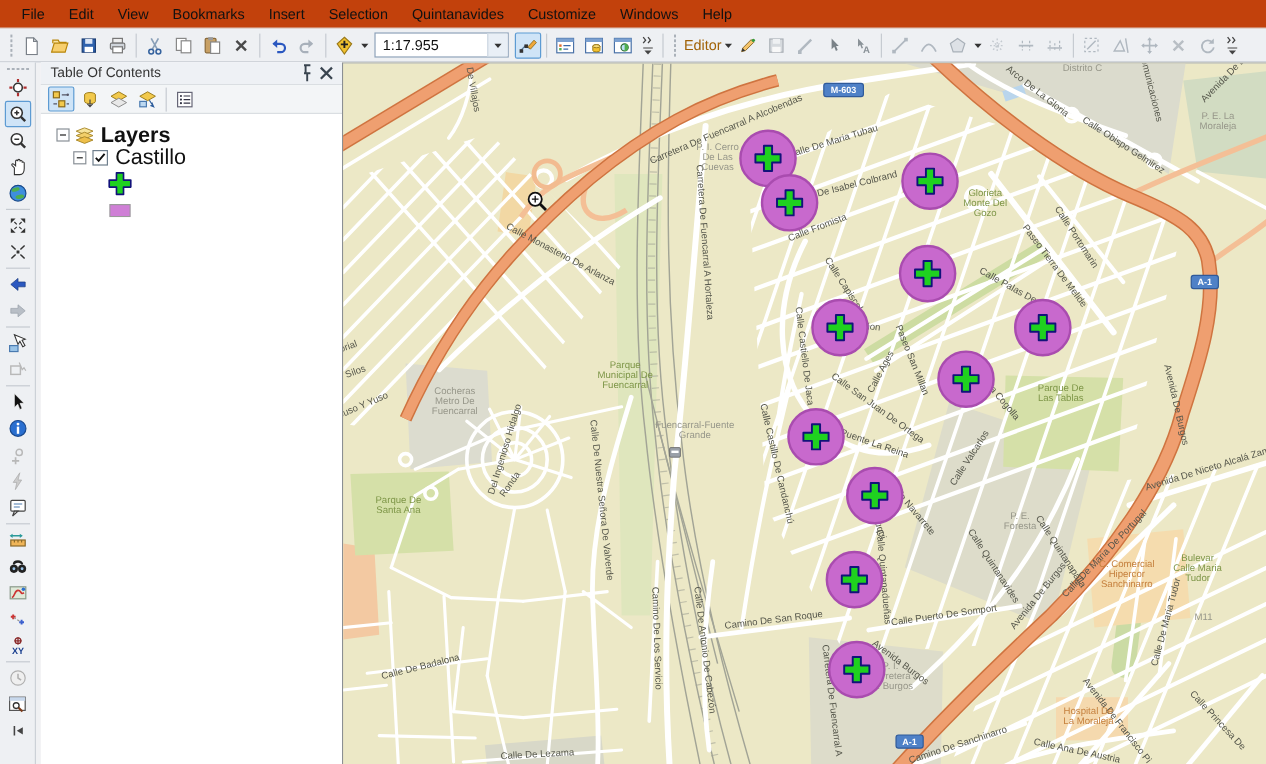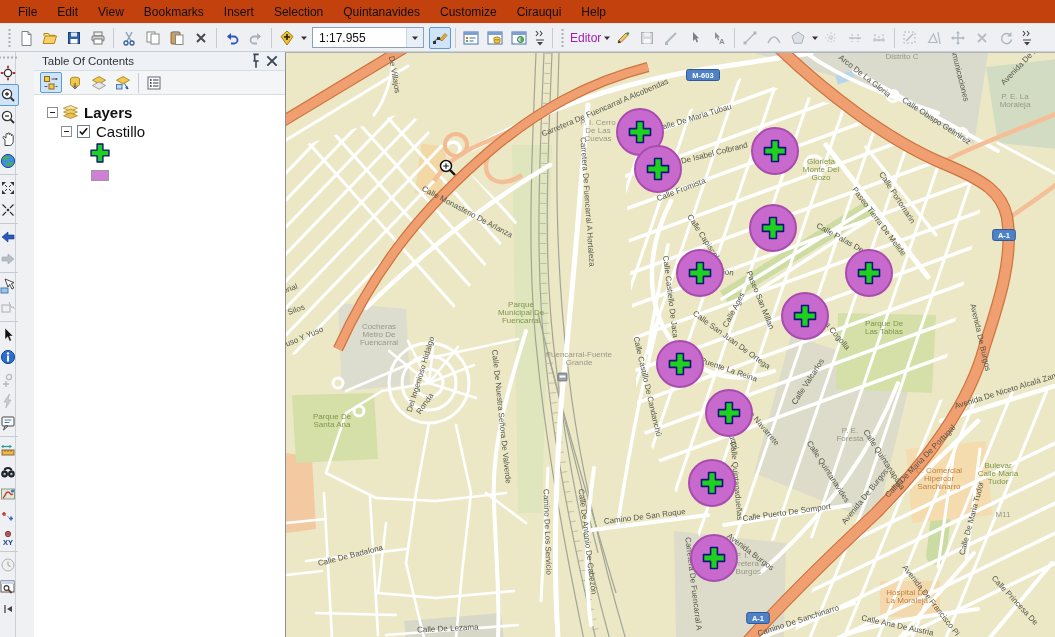--- a/index.html
+++ b/index.html
@@ -15,38 +15,38 @@
   .tbtn svg{width:16px;height:16px}
   .tbtn.sel{background:#cfe4f7;border-color:#5d9bd3}
   .vsep{width:1px;height:20px;background:#c6cbd1;margin:0 3px}
   .grip{width:5px;height:20px;margin:0 2px 0 4px;
         background-image:radial-gradient(circle,#aab1b9 34%,transparent 36%);background-size:5px 4px;background-repeat:repeat-y}
   .mini-caret{width:9px;height:22px;display:flex;align-items:center;justify-content:center}
   .combo{width:112px;height:21px;background:#fff;border:1px solid #8ca0b8;display:flex;align-items:center;
          justify-content:space-between;margin:0 4px;font-size:12px}
   .combo .val{padding-left:6px}
   .combo .arrow{width:17px;height:19px;display:flex;align-items:center;justify-content:center;background:#e9eff6;border-left:1px solid #ccd6e2}
-  .editor-label{padding:0 1px 0 3px;color:#a21caf}
+  .editor-label{padding:0 1px 0 3px;color:#a16207}
   .overflow-btn{width:14px;height:22px;display:flex;flex-direction:column;align-items:center;justify-content:center;margin:0 2px}
   
-  .toolcol{position:absolute;left:0;top:52px;width:16px;height:585px;background:#eef0f3;border-right:1px solid #ccd1d7;
+  .toolcol{position:absolute;left:0;top:52px;width:30px;height:585px;background:#eef0f3;border-right:1px solid #ccd1d7;
            display:flex;flex-direction:column;align-items:center;padding-top:3px}
   .toolcol .hgrip{width:20px;height:5px;margin-bottom:2px;
         background-image:radial-gradient(circle,#aab1b9 34%,transparent 36%);background-size:4px 5px;background-repeat:repeat-x}
   .hsep{height:1px;width:20px;background:#c6cbd1;margin:2px 0}
   .toolcol .tbtn{margin:0}
   .expandbtn{margin-top:auto;margin-bottom:3px}
   
   .toc{position:absolute;left:34px;top:52px;width:251px;height:585px;background:#fff;display:flex;flex-direction:column}
   .toc-header{height:19px;background:#eef1f5;display:flex;align-items:center;padding:0 5px 0 8px;font-size:11.5px;color:#333;border-bottom:1px solid #dadee2;flex:none}
   .toc-header .t{flex:1}
   .hbtn{width:16px;height:15px;display:flex;align-items:center;justify-content:center}
   .toc-tools{height:24px;background:#f3f5f7;display:flex;align-items:center;border-bottom:1px solid #dadee2;padding-left:5px;flex:none}
   .toc-tools .tbtn{width:21px;height:21px}
-  .tree{padding:8px 0 0 0;font-size:15px}
+  .tree{padding:8px 0 0 0;font-size:18px}
   .trow{display:flex;align-items:center;height:19px}
   .sym-row{display:flex;align-items:center;height:23px}
   .expander{width:11px;height:11px;min-width:11px;border:1px solid #899097;background:#fff;position:relative}
   .expander i{position:absolute;left:2px;right:2px;top:4px;height:1px;background:#222}
   .expander.plus u{position:absolute;top:2px;bottom:2px;left:4px;width:1px;background:#222}
   .cb{width:13px;height:13px;min-width:13px;border:1px solid #6f7f8d;background:#fff;margin:0 3px 0 5px;display:flex;align-items:center;justify-content:center}
   .cb svg{width:11px;height:11px}
   .lyr-ico{width:17px;height:15px;margin:0 2px 0 4px}
   .tlabel{margin-left:3px;white-space:nowrap}
   .bold{font-weight:bold}
@@ -64,21 +64,21 @@
 
 <div class="menubar" id="menubar">
     <span>File</span>
     <span>Edit</span>
     <span>View</span>
     <span>Bookmarks</span>
     <span>Insert</span>
     <span>Selection</span>
     <span>Quintanavides</span>
     <span>Customize</span>
-    <span>Cirauqui</span>
+    <span>Windows</span>
     <span>Help</span>
   </div>
 
 <div class="toolbar-row">
   <span class="grip"></span>
   <span id="std-toolbar" style="display:flex;align-items:center">
       <span class="tbtn">
         <svg viewBox="0 0 16 16">
           <path d="M4 1.5h6l3 3v11H4z" fill="#fff" stroke="#7a8088"></path>
           <path d="M10 1.5v3h3" fill="none" stroke="#7a8088"></path>

